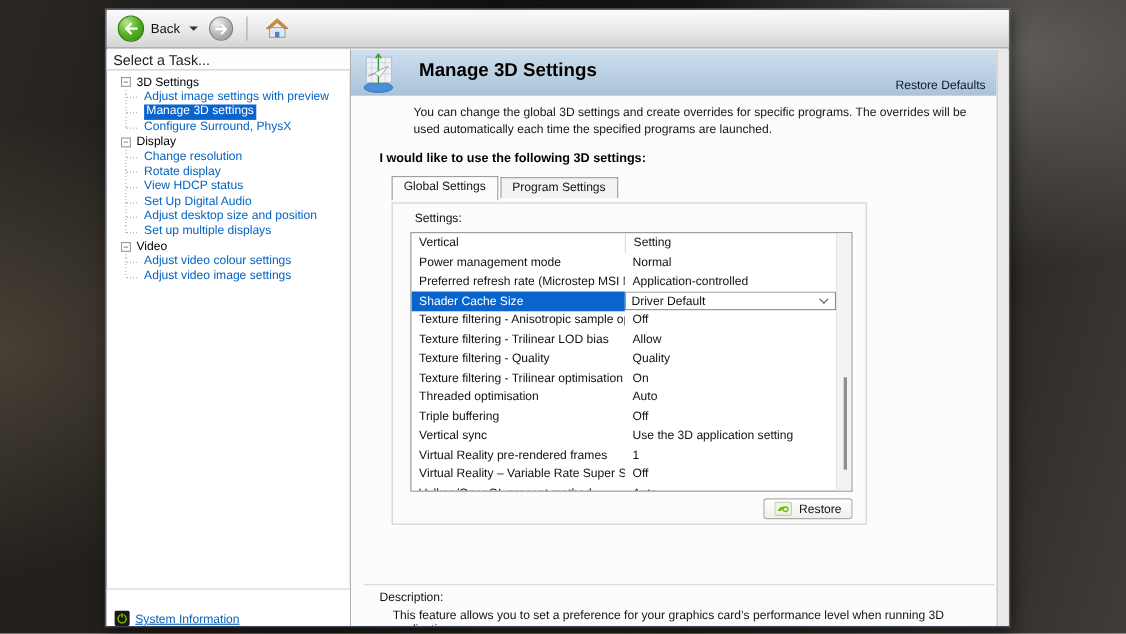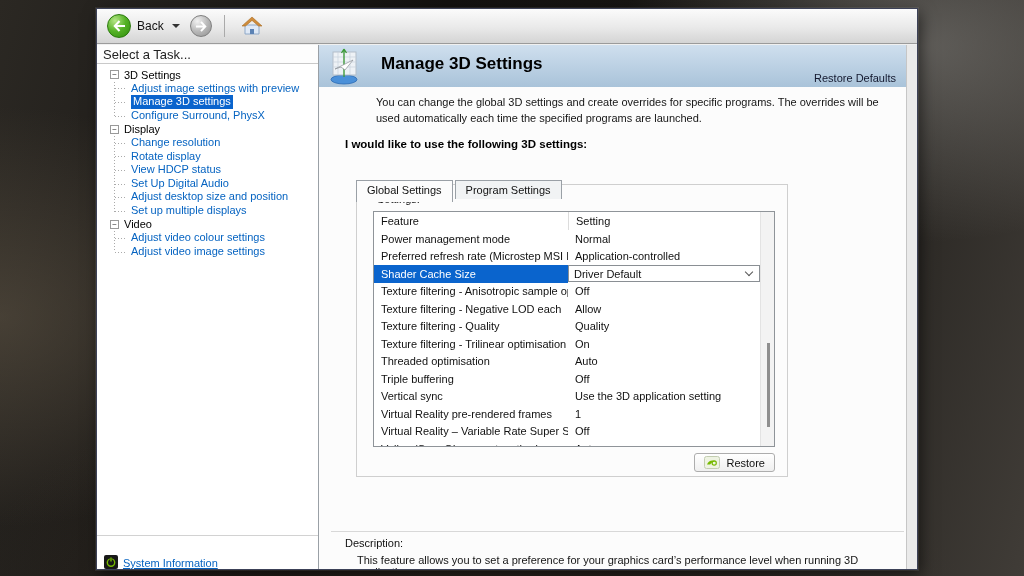--- a/index.html
+++ b/index.html
@@ -54,21 +54,21 @@
   .sb-footer a{font-size:11px;color:var(--link-blue);text-decoration:underline}
   
   .main{position:absolute;left:222px;right:11px;top:0;bottom:0;background:#fcfcfc;overflow:hidden;font-size:11px;color:#111}
   .right-strip{position:absolute;right:0;top:0;bottom:0;width:11px;background:#eaeaea;border-left:1px solid #c6c6c6}
   .header-band{position:absolute;left:0;right:0;top:0;height:42px;background:linear-gradient(var(--band-top),var(--band-bottom))}
   .band-icon{position:absolute;left:3px;top:2px}
   .page-title{position:absolute;left:62px;top:9px;font-size:17px;font-weight:bold;color:#000}
   .restore-defaults{position:absolute;right:10px;bottom:3px;font-size:11px;color:#13182e;cursor:default}
   .intro{position:absolute;left:57px;top:50px;width:528px;line-height:1.45;color:#151515}
   .prompt{position:absolute;left:26px;top:93px;font-size:11.5px;font-weight:bold;color:#000}
-  .tabs{position:absolute;left:37px;top:135px;display:flex;align-items:flex-start;z-index:4}
+  .tabs{position:absolute;left:37px;top:115px;display:flex;align-items:center;z-index:4}
   .tab{font-size:11px;padding:3px 10px;border:1px solid #9aa0a6;border-bottom:none;background:#f1f3f4;margin-right:2px;position:relative}
   .tab.active{background:#fcfcfc;padding-bottom:6px;margin-bottom:-1px;z-index:5}
   .panel{position:absolute;left:37px;top:139px;width:432px;height:293px;background:#fcfcfc;border:1px solid #cfcfcf}
   .settings-label{position:absolute;left:20px;top:8px}
   .listbox{position:absolute;left:16px;top:26px;width:402px;height:236px;border:1px solid #8f9499;background:#fff;overflow:hidden}
   .lrows{position:absolute;left:0;top:0;right:14px;bottom:0;overflow:hidden}
   .lheader,.srow{display:grid;grid-template-columns:194px 1fr;align-items:center;font-size:11px;height:17.5px}
   .lheader{height:18px;color:#111}
   .cell{padding-left:7px;white-space:nowrap;overflow:hidden;height:100%;display:flex;align-items:center}
   .lheader .setting-h{border-left:1px solid #dcdcdc;height:100%;display:flex;align-items:center;padding-left:7px}
@@ -201,21 +201,21 @@
       <div class="tabs">
         <div class="tab active">Global Settings</div>
         <div class="tab">Program Settings</div>
       </div>
 
       <div class="panel">
         <div class="settings-label">Settings:</div>
         <div class="listbox">
           <div class="lrows">
             <div class="lheader">
-              <div class="cell">Feature</div>
+              <div class="cell">Vertical</div>
               <div class="setting-h">Setting</div>
             </div>
             <div id="settings-rows">
                 <div class="srow">
                   <div class="cell feature">Power management mode</div>
                   <div class="cell setting">Normal</div>
                 </div>
                 <div class="srow">
                   <div class="cell feature">Preferred refresh rate (Microstep MSI MA…</div>
                   <div class="cell setting">Application-controlled</div>
@@ -227,21 +227,21 @@
                       <span>Driver Default</span>
                       <span class="chev"></span>
                     </div>
                   </div>
                 </div>
                 <div class="srow">
                   <div class="cell feature">Texture filtering - Anisotropic sample opti…</div>
                   <div class="cell setting">Off</div>
                 </div>
                 <div class="srow">
-                  <div class="cell feature">Texture filtering - Negative LOD each</div>
+                  <div class="cell feature">Texture filtering - Trilinear LOD bias</div>
                   <div class="cell setting">Allow</div>
                 </div>
                 <div class="srow">
                   <div class="cell feature">Texture filtering - Quality</div>
                   <div class="cell setting">Quality</div>
                 </div>
                 <div class="srow">
                   <div class="cell feature">Texture filtering - Trilinear optimisation</div>
                   <div class="cell setting">On</div>
                 </div>

